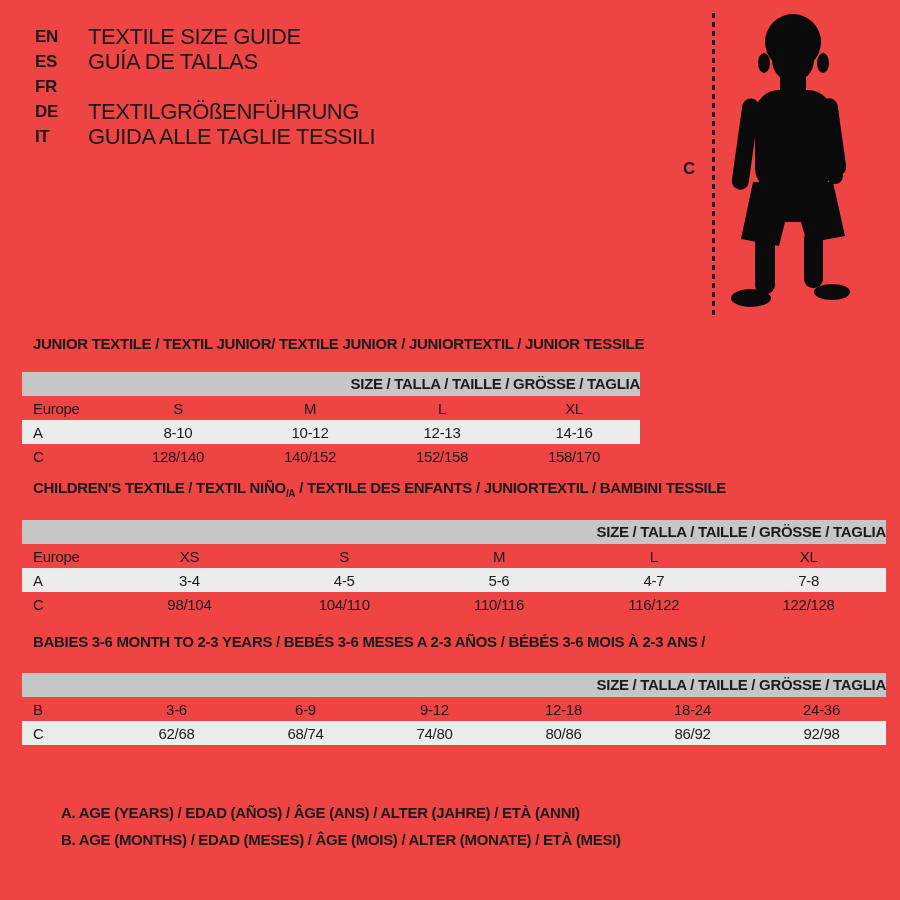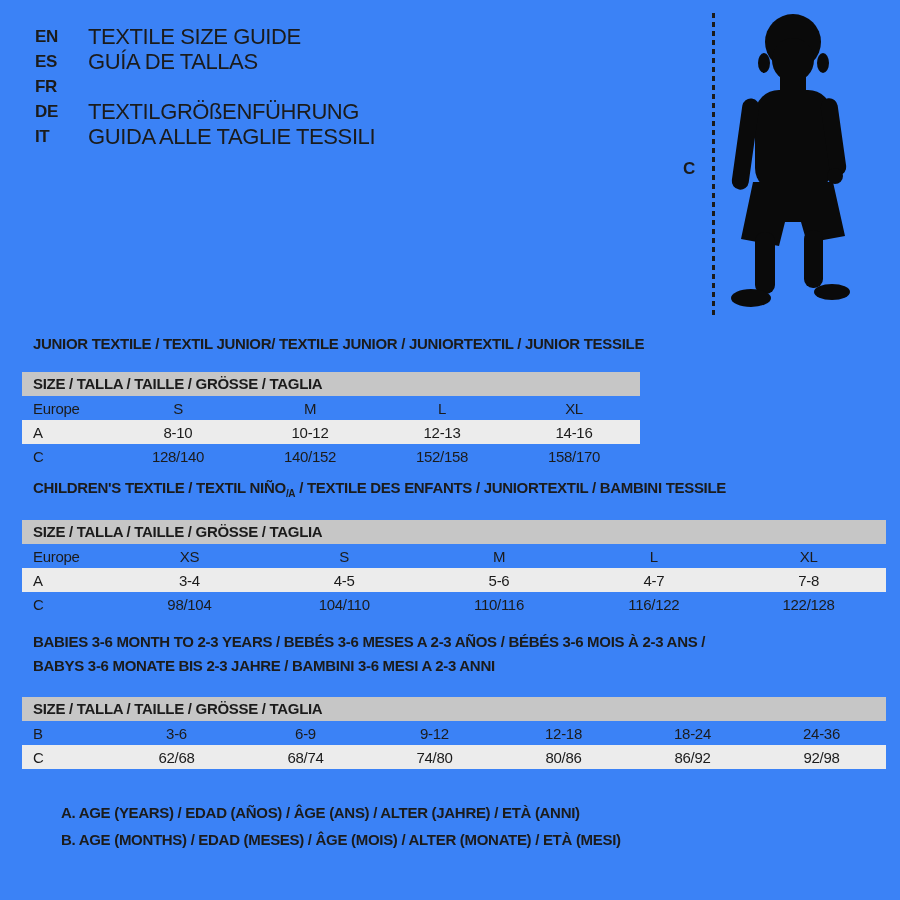--- a/index.html
+++ b/index.html
@@ -2,21 +2,21 @@
 <html style="--ink: #1b1b1b; --header-bar: #c6c6c6; --row-shaded: #ececec;"><head>
 <meta charset="utf-8">
 <style>
   html,body{margin:0;padding:0;}
   body{
     width:900px;height:900px;position:relative;background:#ffffff;
     font-family:"Liberation Sans", sans-serif;
     color:var(--ink,#1b1b1b);
     overflow:hidden;
   }
-  .page{position:absolute;inset:0;width:900px;height:900px;background:#3b82f6;}
+  .page{position:absolute;inset:0;width:900px;height:900px;background:#ef4444;}
 
   
   .lang-block{position:absolute;left:35px;top:24px;}
   .lang-row{display:flex;height:25px;align-items:center;}
   .lang-code{width:53px;font-weight:700;font-size:17px;letter-spacing:-0.4px;}
   .lang-label{font-weight:400;font-size:22px;letter-spacing:-0.4px;white-space:nowrap;}
 
   
   .measure-line{
     position:absolute;left:712px;top:13px;width:3px;height:305px;
@@ -28,21 +28,21 @@
   
   .table-section{position:absolute;left:22px;}
   .t1{top:332px;width:618px;}
   .t2{top:476px;width:864px;}
   .t3{top:630px;width:864px;}
   .table-title{margin:0 0 0 11px;font-size:15px;font-weight:700;letter-spacing:-0.3px;line-height:24px;white-space:nowrap;}
   .table-title .sub{font-size:10px;vertical-align:sub;}
   .size-header{
     height:24px;background:var(--header-bar,#c6c6c6);
     font-weight:700;font-size:15px;line-height:24px;padding-left:11px;
-    letter-spacing:-0.3px;box-sizing:border-box;
+    letter-spacing:-0.3px;box-sizing:border-box;text-align:right;
   }
   .t1 .size-header{margin-top:16px;}
   .t2 .size-header{margin-top:14px;}
   .t3 .size-header{margin-top:19px;}
   .trow{display:flex;height:24px;align-items:center;font-size:15px;font-weight:400;letter-spacing:-0.3px;}
   .trow.shaded{background:var(--row-shaded,#ececec);}
   .tlabel{width:90px;padding-left:11px;box-sizing:border-box;}
   .tcell{flex:1;text-align:center;}
 
   
@@ -167,21 +167,20 @@
           <div class="tcell">110/116</div>
           <div class="tcell">116/122</div>
           <div class="tcell">122/128</div>
         </div>
       </div>
   </section>
 
   <section class="table-section t3">
     <h2 class="table-title">
         <div class="title-line"><span>BABIES 3-6 MONTH TO 2-3 YEARS / BEBÉS 3-6 MESES A 2-3 AÑOS / BÉBÉS 3-6 MOIS À 2-3 ANS /</span></div>
-        <div class="title-line"><span>BABYS 3-6 MONATE BIS 2-3 JAHRE / BAMBINI 3-6 MESI A 2-3 ANNI</span></div>
       </h2>
     <div class="size-header">SIZE / TALLA / TAILLE / GRÖSSE / TAGLIA</div>
     <div>
         <div class="trow">
           <div class="tlabel">B</div>
           <div class="tcell">3-6</div>
           <div class="tcell">6-9</div>
           <div class="tcell">9-12</div>
           <div class="tcell">12-18</div>
           <div class="tcell">18-24</div>

